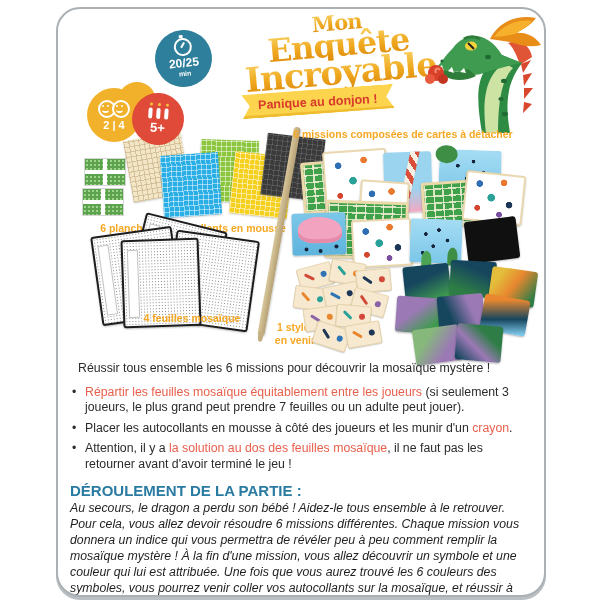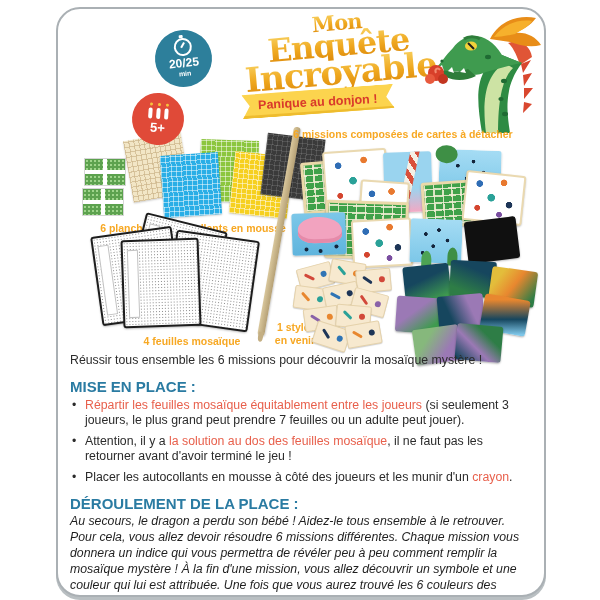--- a/index.html
+++ b/index.html
@@ -120,37 +120,45 @@
   .scene::after{content:"";position:absolute;left:12px;bottom:4px;width:4px;height:4px;border-radius:50%;background:#14253c;box-shadow:14px 2px 0 #14253c,30px -2px 0 #14253c;}
   .blackcard{background:#101010;}
   .domino{position:absolute;width:33px;height:21px;background:#f7e9cf;border:1px solid #e5d2ab;border-radius:2px;box-shadow:0 1px 1px rgba(0,0,0,.18);}
   .domino::before{content:"";position:absolute;left:5px;top:8px;width:11px;height:3px;border-radius:2px;background:var(--c1);transform:rotate(40deg);}
   .domino::after{content:"";position:absolute;right:5px;top:7px;width:6px;height:6px;border-radius:50%;background:var(--c2);}
   .puzzle{position:absolute;width:46px;height:36px;border-radius:3px;box-shadow:0 1px 2px rgba(0,0,0,.3);}
 
   
   .textblock{position:absolute;left:12px;top:344px;width:462px;color:#2b2b2b;}
   .h{color:#2a7ba2;font-weight:bold;font-size:15px;margin:9px 0 2px;}
-  .body{font-size:12.3px;line-height:1.27;margin:0;}
+  .body{font-size:12.3px;line-height:1.27;margin:8px;}
   ul{list-style:none;margin:3px 0 0 2px;padding:0;}
   li{font-size:12.3px;line-height:1.27;margin-bottom:5px;padding-left:13px;position:relative;}
   li::before{content:"•";position:absolute;left:0;top:0;color:#2b2b2b;}
   .red{color:#e8604c;}
   .intro{font-style:italic;font-size:12.3px;line-height:1.3;color:#1f1f1f;margin:1px 0 0;}
 </style>
 </head>
 <body>
 
 <div class="stage">
   <div class="sheet">
 
     <div class="badge badge-time">
       <div class="stopwatch"></div>
       <div class="val">20/25</div>
       <div class="unit">min</div>
+    </div>
+    <div class="badge badge-players">
+      <div class="bubble"></div>
+      <div class="faces">
+        <div class="face"></div>
+        <div class="face"></div>
+      </div>
+      <div class="val">2 | 4</div>
     </div>
     <div class="badge badge-age">
       <div class="candles">
         <div class="candle"></div>
         <div class="candle"></div>
         <div class="candle"></div>
       </div>
       <div class="val">5+</div>
     </div>
 
@@ -197,21 +205,21 @@
       <div class="fsheet fs-black"></div>
     </div>
     <div class="cap" style="left:24px;top:213px;width:222px">6 planches d'autocollants en mousse</div>
 
     <div class="mosaics">
       <div class="msheet ms1"></div>
       <div class="msheet ms2"></div>
       <div class="msheet ms3"></div>
       <div class="msheet ms4"></div>
     </div>
-    <div class="cap" style="left:34px;top:326px;width:200px">
+    <div class="cap" style="left:34px;top:303px;width:200px">
       <div>4 feuilles mosaïque</div>
     </div>
 
     <div class="stylus"></div>
     <div class="cap" style="left:204px;top:312px;width:66px">
       <div>1 stylet</div>
       <div>en venir</div>
     </div>
 
     <div class="cap" style="left:235px;top:119px;width:220px">6 missions composées de cartes à détacher</div>
@@ -246,25 +254,24 @@
       <div class="puzzle" style="left:104px;top:154px;transform:rotate(4deg);background:linear-gradient(140deg,#9b79b5 40%,#3f9b4f 80%)"></div>
       <div class="puzzle" style="left:146px;top:152px;transform:rotate(-5deg);background:linear-gradient(250deg,#9b79b5 30%,#16465e 70%)"></div>
       <div class="puzzle" style="left:190px;top:154px;transform:rotate(10deg);background:linear-gradient(170deg,#e8872f 15%,#16465e 60%,#7ec6e8 95%)"></div>
       <div class="puzzle" style="left:122px;top:184px;transform:rotate(-8deg);background:linear-gradient(130deg,#86b87c 30%,#9b79b5 70%)"></div>
       <div class="puzzle" style="left:164px;top:182px;transform:rotate(5deg);background:linear-gradient(220deg,#2e7d46 30%,#9b79b5 60%,#16465e 95%)"></div>
     </div>
 
     <div class="textblock">
       <p class="body">Réussir tous ensemble les 6 missions pour découvrir la mosaïque mystère !</p>
 
-      <div class="h">MISE EN PLACE :</div>
       <ul>
         <li><span class="red">Répartir les feuilles mosaïque équitablement entre les joueurs</span><span> (si seulement 3 joueurs, le plus grand peut prendre 7 feuilles ou un adulte peut jouer).</span></li>
+        <li><span>Placer les autocollants en mousse à côté des joueurs et les munir d'un </span><span class="red">crayon</span><span>.</span></li>
         <li><span>Attention, il y a </span><span class="red">la solution au dos des feuilles mosaïque</span><span>, il ne faut pas les retourner avant d'avoir terminé le jeu !</span></li>
-        <li><span>Placer les autocollants en mousse à côté des joueurs et les munir d'un </span><span class="red">crayon</span><span>.</span></li>
       </ul>
 
-      <div class="h">DÉROULEMENT DE LA PLACE :</div>
+      <div class="h">DÉROULEMENT DE LA PARTIE :</div>
       <p class="intro">Au secours, le dragon a perdu son bébé ! Aidez-le tous ensemble à le retrouver. Pour cela, vous allez devoir résoudre 6 missions différentes. Chaque mission vous donnera un indice qui vous permettra de révéler peu à peu comment remplir la mosaïque mystère ! À la fin d'une mission, vous allez découvrir un symbole et une couleur qui lui est attribuée. Une fois que vous aurez trouvé les 6 couleurs des symboles, vous pourrez venir coller vos autocollants sur la mosaïque, et réussir à sauver le bébé dragon.</p>
     </div>
 
   </div>
 </div>
 
 </body></html>

